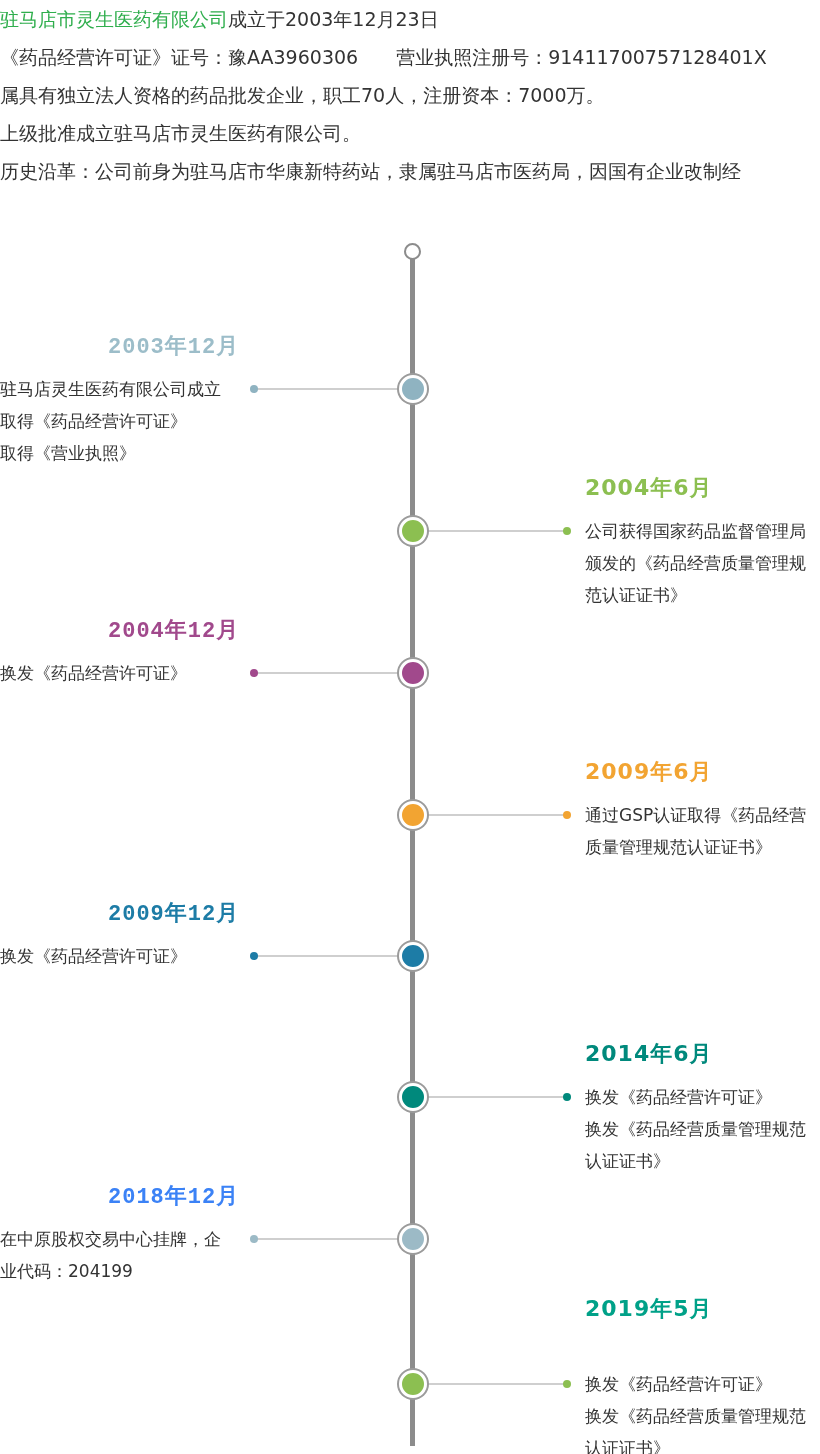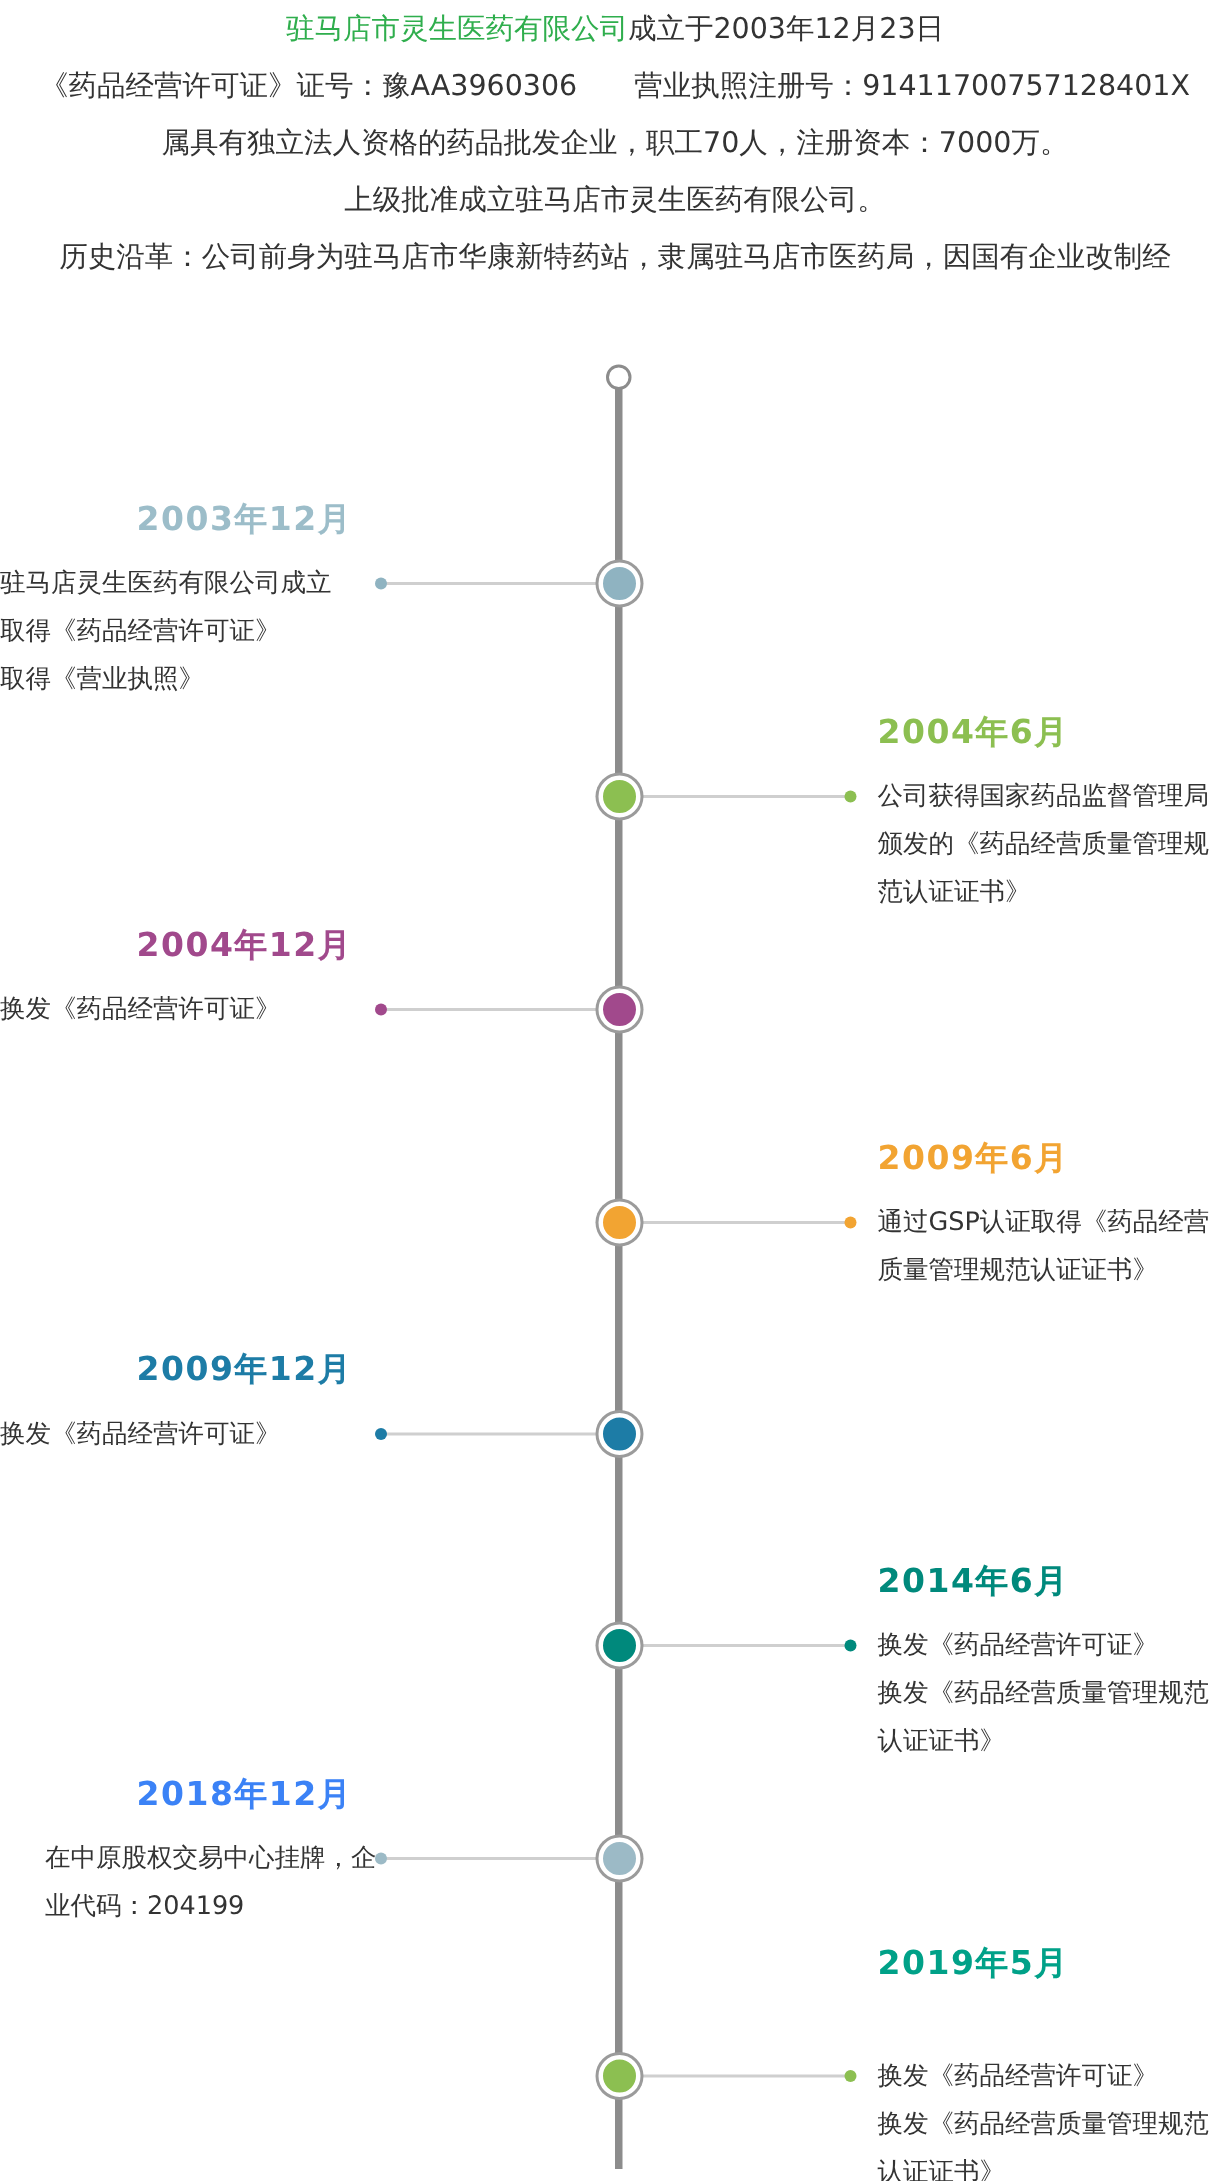--- a/index.html
+++ b/index.html
@@ -1,38 +1,38 @@
 <!DOCTYPE html>
 <html><head>
 <meta charset="utf-8">
 <style>
   * { margin:0; padding:0; box-sizing:border-box; }
   html, body { background:#ffffff; }
   body { font-family:"DejaVu Sans","Liberation Sans",sans-serif; }
   .page { position:relative; width:820px; height:1454px; margin:0 auto; background:#ffffff; overflow:hidden; }
 
   
-  .header { position:absolute; top:0; left:0; width:820px; text-align:center; color:#333333; font-size:19px; }
+  .header { position:absolute; top:0; left:0; width:820px; color:#333333; font-size:19px; }
   .header .hline { height:38px; line-height:38px; white-space:nowrap; }
   .header .gap { display:inline-block; width:38px; }
 
   
   .tl-line { position:absolute; left:410px; top:256px; width:5px; height:1190px; background:#8c8c8c; }
   .tl-start { position:absolute; left:404px; top:243px; width:17px; height:17px; background:#ffffff; border:2px solid #8c8c8c; border-radius:50%; }
 
   
   .event-node { position:absolute; left:399px; width:28px; height:28px; border:3px solid #ffffff; border-radius:50%; box-shadow:0 0 0 2px #9b9b9b; }
   .event-connector { position:absolute; height:2px; background:#cfcfcf; }
   .event.left  .event-connector { left:253px; width:146px; }
   .event.right .event-connector { left:427px; width:140px; }
   .event-dot { position:absolute; width:8px; height:8px; border-radius:50%; }
   .event.left  .event-dot { left:250px; }
   .event.right .event-dot { left:563px; }
   .event-date { position:absolute; font-size:22px; font-weight:bold; letter-spacing:1px; }
-  .event.left  .event-date { left:91px; }
+  .event.left  .event-date { left:108px;font-family:Liberation Mono, monospace; }
   .event.right .event-date { left:585px; }
   .event-desc { position:absolute; font-size:17px; line-height:32px; color:#333333; white-space:pre-line; }
   .event.left  .event-desc { left:0; width:256px; }
   .event.right .event-desc { left:585px; width:240px; }
 </style>
 </head>
 <body>
 
 <div class="page">
 
@@ -94,21 +94,21 @@
     <div class="event-date" style="top: 1039px; color: rgb(0, 137, 124);">2014年6月</div>
     <div class="event-desc" style="top: 1081px;">换发《药品经营许可证》
 换发《药品经营质量管理规范
 认证证书》</div>
   </div>
       <div class="event left">
     <div class="event-connector" style="top: 1238px;"></div>
     <div class="event-dot" style="top: 1235px; background: rgb(156, 186, 198);"></div>
     <div class="event-node" style="top: 1225px; background: rgb(156, 186, 198);"></div>
     <div class="event-date" style="top: 1181px; color: #3b82f6;">2018年12月</div>
-    <div class="event-desc" style="top: 1223px; margin-left: 30px;">在中原股权交易中心挂牌，企
+    <div class="event-desc" style="top: 1223px;">在中原股权交易中心挂牌，企
 业代码：204199</div>
   </div>
       <div class="event right">
     <div class="event-connector" style="top: 1383px;"></div>
     <div class="event-dot" style="top: 1380px; background: rgb(140, 191, 81);"></div>
     <div class="event-node" style="top: 1370px; background: rgb(140, 191, 81);"></div>
     <div class="event-date" style="top: 1294px; color: rgb(0, 161, 136);">2019年5月</div>
     <div class="event-desc" style="top: 1368px;">换发《药品经营许可证》
 换发《药品经营质量管理规范
 认证证书》</div>

